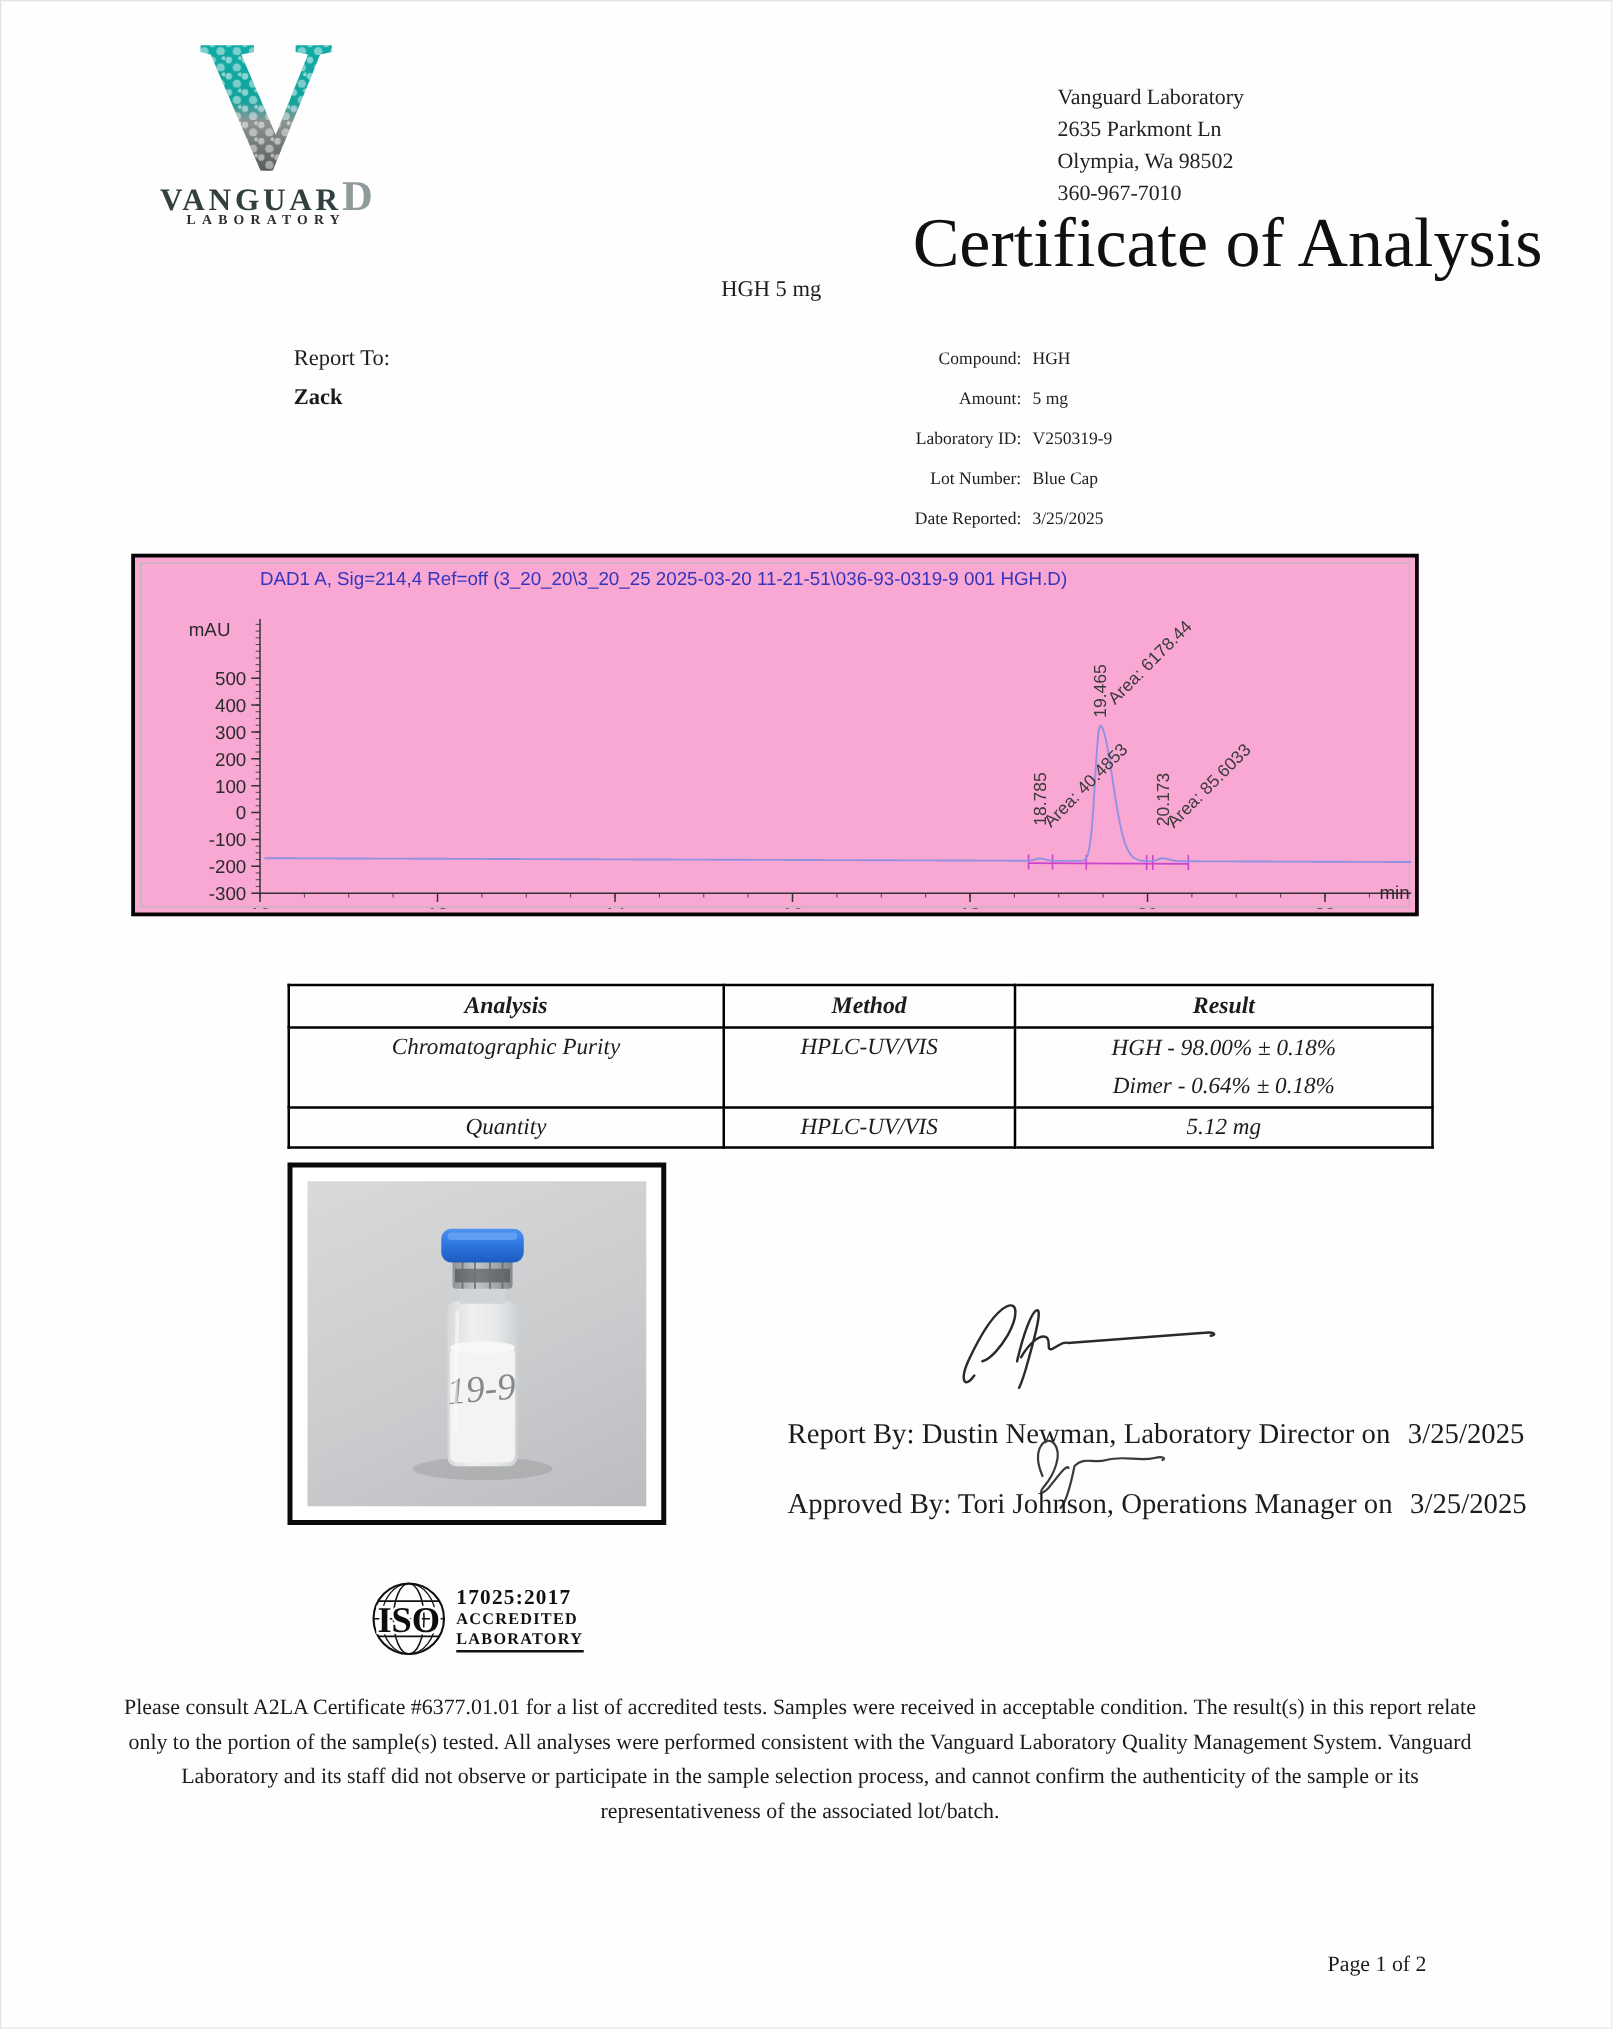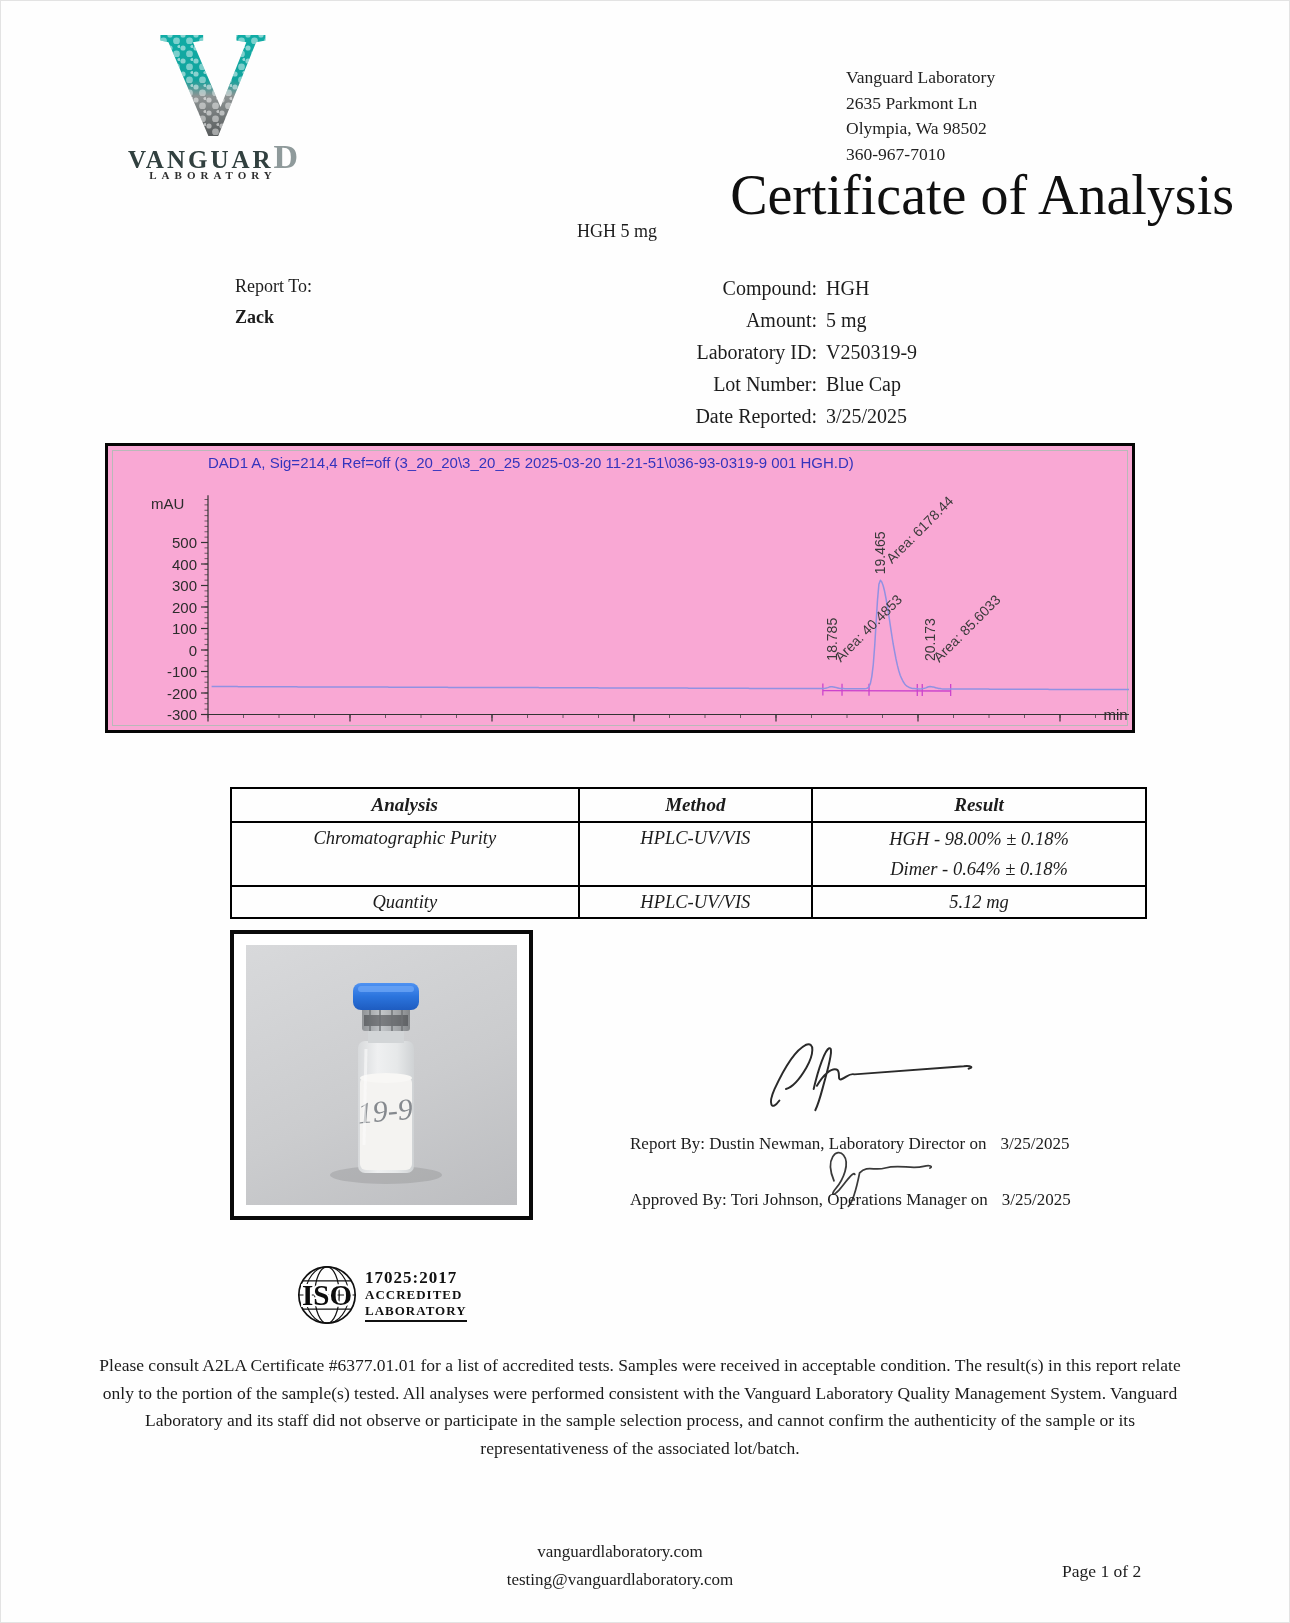--- a/index.html
+++ b/index.html
@@ -11,21 +11,21 @@
   .logo-word{font-weight:bold;font-size:25px;letter-spacing:3px;color:#31403f;font-family:"Liberation Serif",serif;}
   .logo-word .bigD{font-size:34px;color:#8f9a9b;letter-spacing:0;}
   .logo-sub{font-size:11px;letter-spacing:5px;color:#2f2f2f;font-weight:bold;}
 
   .addr{width:300px;text-align:left;font-size:17.5px;line-height:25.5px;color:#222;margin-top:32px;}
   .title{width:1234px;text-align:right;font-size:56px;color:#101010;font-family:Liberation Serif, serif;}
   .subtitle{width:1234px;text-align:center;font-size:18px;}
 
   .label-line{font-size:18px;}
   .bold{font-weight:bold;}
-  .details .row{display:flex;line-height:32px;font-size:20px;}
+  .details .row{display:flex;line-height:32px;font-size:14px;}
   .details .lab{width:262px;text-align:right;}
   .details .val{margin-left:9px;}
 
   
   .chart-frame{left:105px;top:443px;width:1030px;height:290px;border:3px solid #050505;background:#f9a8d4;box-sizing:border-box;}
   .chart-inner{position:absolute;inset:4px;border:1px solid #b9b9b9;}
   .chart-inner svg{position:absolute;left:0;top:0;}
   .chead{font-family:"Liberation Sans",sans-serif;font-size:15px;}
   .ctick{font-family:"Liberation Sans",sans-serif;font-size:15px;fill:#2c2c2c;}
   .plabel{font-family:"Liberation Sans",sans-serif;font-size:14px;fill:#3a3a3a;}
@@ -36,21 +36,21 @@
   table.results{border-collapse:collapse;width:917px;font-size:18.5px;font-style:italic;}
   table.results th,table.results td{border:2px solid #000;text-align:center;padding:1px 16px;vertical-align:top;line-height:28px;}
   table.results th{font-size:19px;padding:2px 4px;}
 
   
   .vial-frame{left:230px;top:930px;width:303px;height:290px;border:4px solid #0a0a0a;background:#fff;box-sizing:border-box;}
   .vial-photo{position:absolute;left:12px;right:12px;top:11px;bottom:11px;
               background:linear-gradient(155deg,#d8d9db 0%,#cbccce 55%,#bcbdc0 100%);}
 
   
-  .sig-text{display:flex;font-size:17px;white-space:nowrap;align-items:center;}
+  .sig-text{display:flex;font-size:23px;white-space:nowrap;align-items:center;}
   .sig-text .date{margin-left:14px;}
 
   
   .iso{display:flex;align-items:center;}
   .iso-text{margin-left:7px;font-weight:bold;color:#101010;}
   .iso-std{font-size:17px;line-height:19px;letter-spacing:1px;}
   .iso-l1{font-size:13px;line-height:16px;letter-spacing:1px;}
   .iso-l2{font-size:13px;line-height:16px;letter-spacing:1px;border-bottom:2.5px solid #101010;padding-bottom:1px;}
 
   .disclaimer{left:85px;top:1352px;width:1110px;text-align:center;font-size:17.5px;line-height:27.5px;color:#1b1b1b;}
@@ -348,19 +348,15 @@
     </svg>
     <div class="iso-text">
       <div class="iso-std">17025:2017</div>
       <div class="iso-l1">ACCREDITED</div>
       <div class="iso-l2">LABORATORY</div>
     </div>
   </div>
 
   <div class="abs disclaimer">Please consult A2LA Certificate #6377.01.01 for a list of accredited tests. Samples were received in acceptable condition. The result(s) in this report relate only to the portion of the sample(s) tested. All analyses were performed consistent with the Vanguard Laboratory Quality Management System. Vanguard Laboratory and its staff did not observe or participate in the sample selection process, and cannot confirm the authenticity of the sample or its representativeness of the associated lot/batch.</div>
 
-  <div class="abs footer-center">
-    <div>vanguardlaboratory.com</div>
-    <div>testing@vanguardlaboratory.com</div>
-  </div>
   <div class="abs footer-page">Page 1 of 2</div>
 
 </div>
 
 </body></html>

